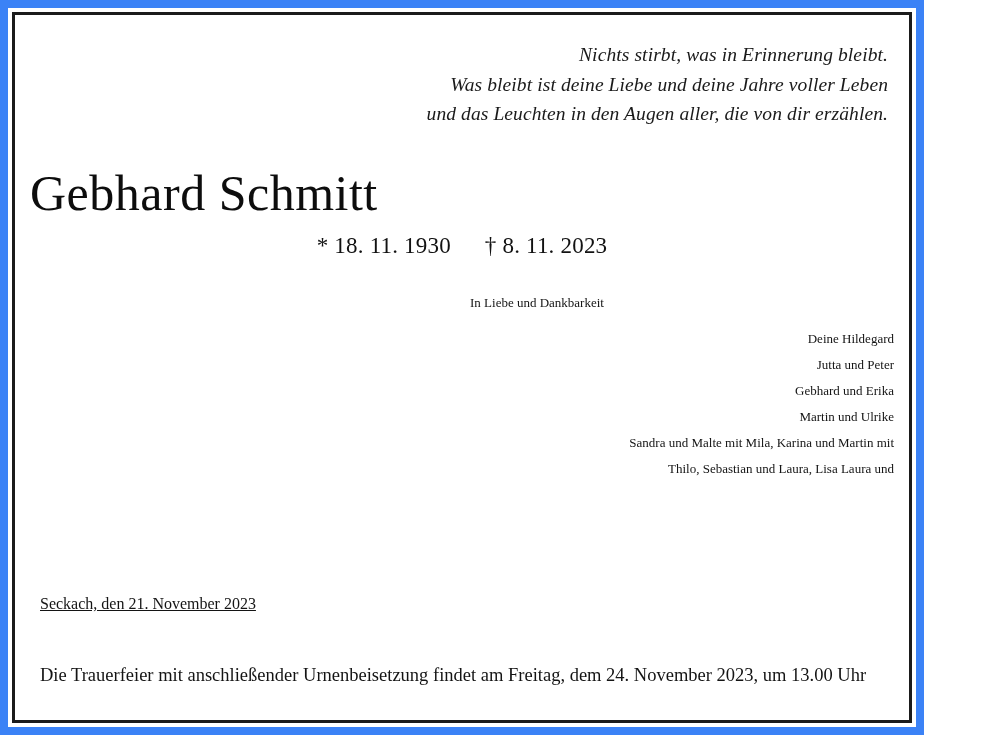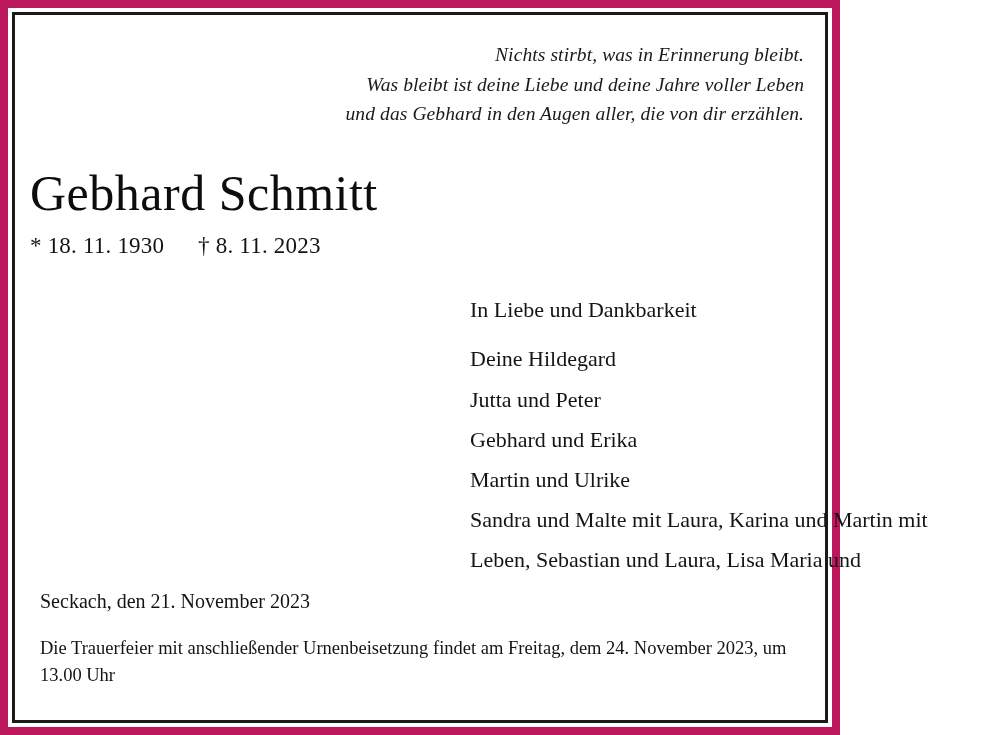--- a/index.html
+++ b/index.html
@@ -9,25 +9,25 @@
   }
   body {
     width: 1000px;
     height: 735px;
     font-family: "Liberation Serif", serif;
     color: #111111;
     overflow: hidden;
   }
   .obituary {
     position: relative;
-    width: 840px;
+    width: 924px;
     height: 735px;
     background: #ffffff;
     box-sizing: border-box;
-    border: 8px solid #be185d;
+    border: 8px solid #3b82f6;
   }
   .obituary::before {
     content: "";
     position: absolute;
     left: 4px;
     top: 4px;
     right: 4px;
     bottom: 4px;
     border: 3px solid #1b1b1b;
     pointer-events: none;
@@ -54,49 +54,51 @@
 
   .name {
     font-size: 50px;
     line-height: 1.05;
     letter-spacing: 0.5px;
     margin-top: 38px;
     color: #0d0d0d;
   }
 
   .dates {
-    text-align: left;
+    text-align: center;
     font-size: 23px;
     margin-top: 14px;
     color: #121212;
     letter-spacing: 0.2px;
   }
   .dates .sep { display: inline-block; width: 22px; }
 
   .mourners {
     margin-top: 34px;
     padding-left: 440px;
-    font-size: 22px;
+    font-size: 13px;
     line-height: 1.55;
     color: #141414;
   }
   .mourners .lead {
     margin-bottom: 15px;
   }
   .mourners .line {
     margin-bottom: 6px;
     white-space: nowrap;
+    text-align: right;
   }
 
   .place-date {
     position: absolute;
     left: 10px;
     bottom: 96px;
-    font-size: 20px;
+    font-size: 16px;
     color: #141414;
+    text-decoration: underline;
   }
 
   .funeral {
     position: absolute;
     left: 10px;
     right: 14px;
     bottom: 20px;
     font-size: 18.5px;
     line-height: 1.45;
     color: #141414;
@@ -104,39 +106,39 @@
 </style>
 </head>
 <body>
 
 <div class="obituary">
   <div class="inner">
 
     <div class="verse">
       <div>Nichts stirbt, was in Erinnerung bleibt.</div>
       <div>Was bleibt ist deine Liebe und deine Jahre voller Leben</div>
-      <div>und das Gebhard in den Augen aller, die von dir erzählen.</div>
+      <div>und das Leuchten in den Augen aller, die von dir erzählen.</div>
     </div>
 
     <div class="name">Gebhard Schmitt</div>
 
     <div class="dates">
       <span>* 18. 11. 1930</span>
       <span class="sep"></span>
       <span>† 8. 11. 2023</span>
     </div>
 
     <div class="mourners">
       <div class="lead">In Liebe und Dankbarkeit</div>
       <div class="line">Deine Hildegard</div>
       <div class="line">Jutta und Peter</div>
       <div class="line">Gebhard und Erika</div>
       <div class="line">Martin und Ulrike</div>
-      <div class="line">Sandra und Malte mit Laura, Karina und Martin mit</div>
-      <div class="line">Leben, Sebastian und Laura, Lisa Maria und</div>
+      <div class="line">Sandra und Malte mit Mila, Karina und Martin mit</div>
+      <div class="line">Thilo, Sebastian und Laura, Lisa Laura und</div>
     </div>
 
     <div class="place-date">Seckach, den 21. November 2023</div>
 
     <div class="funeral">
       <div>Die Trauerfeier mit anschließender Urnenbeisetzung findet am Freitag, dem 24. November 2023, um 13.00 Uhr</div>
     </div>
 
   </div>
 </div>

